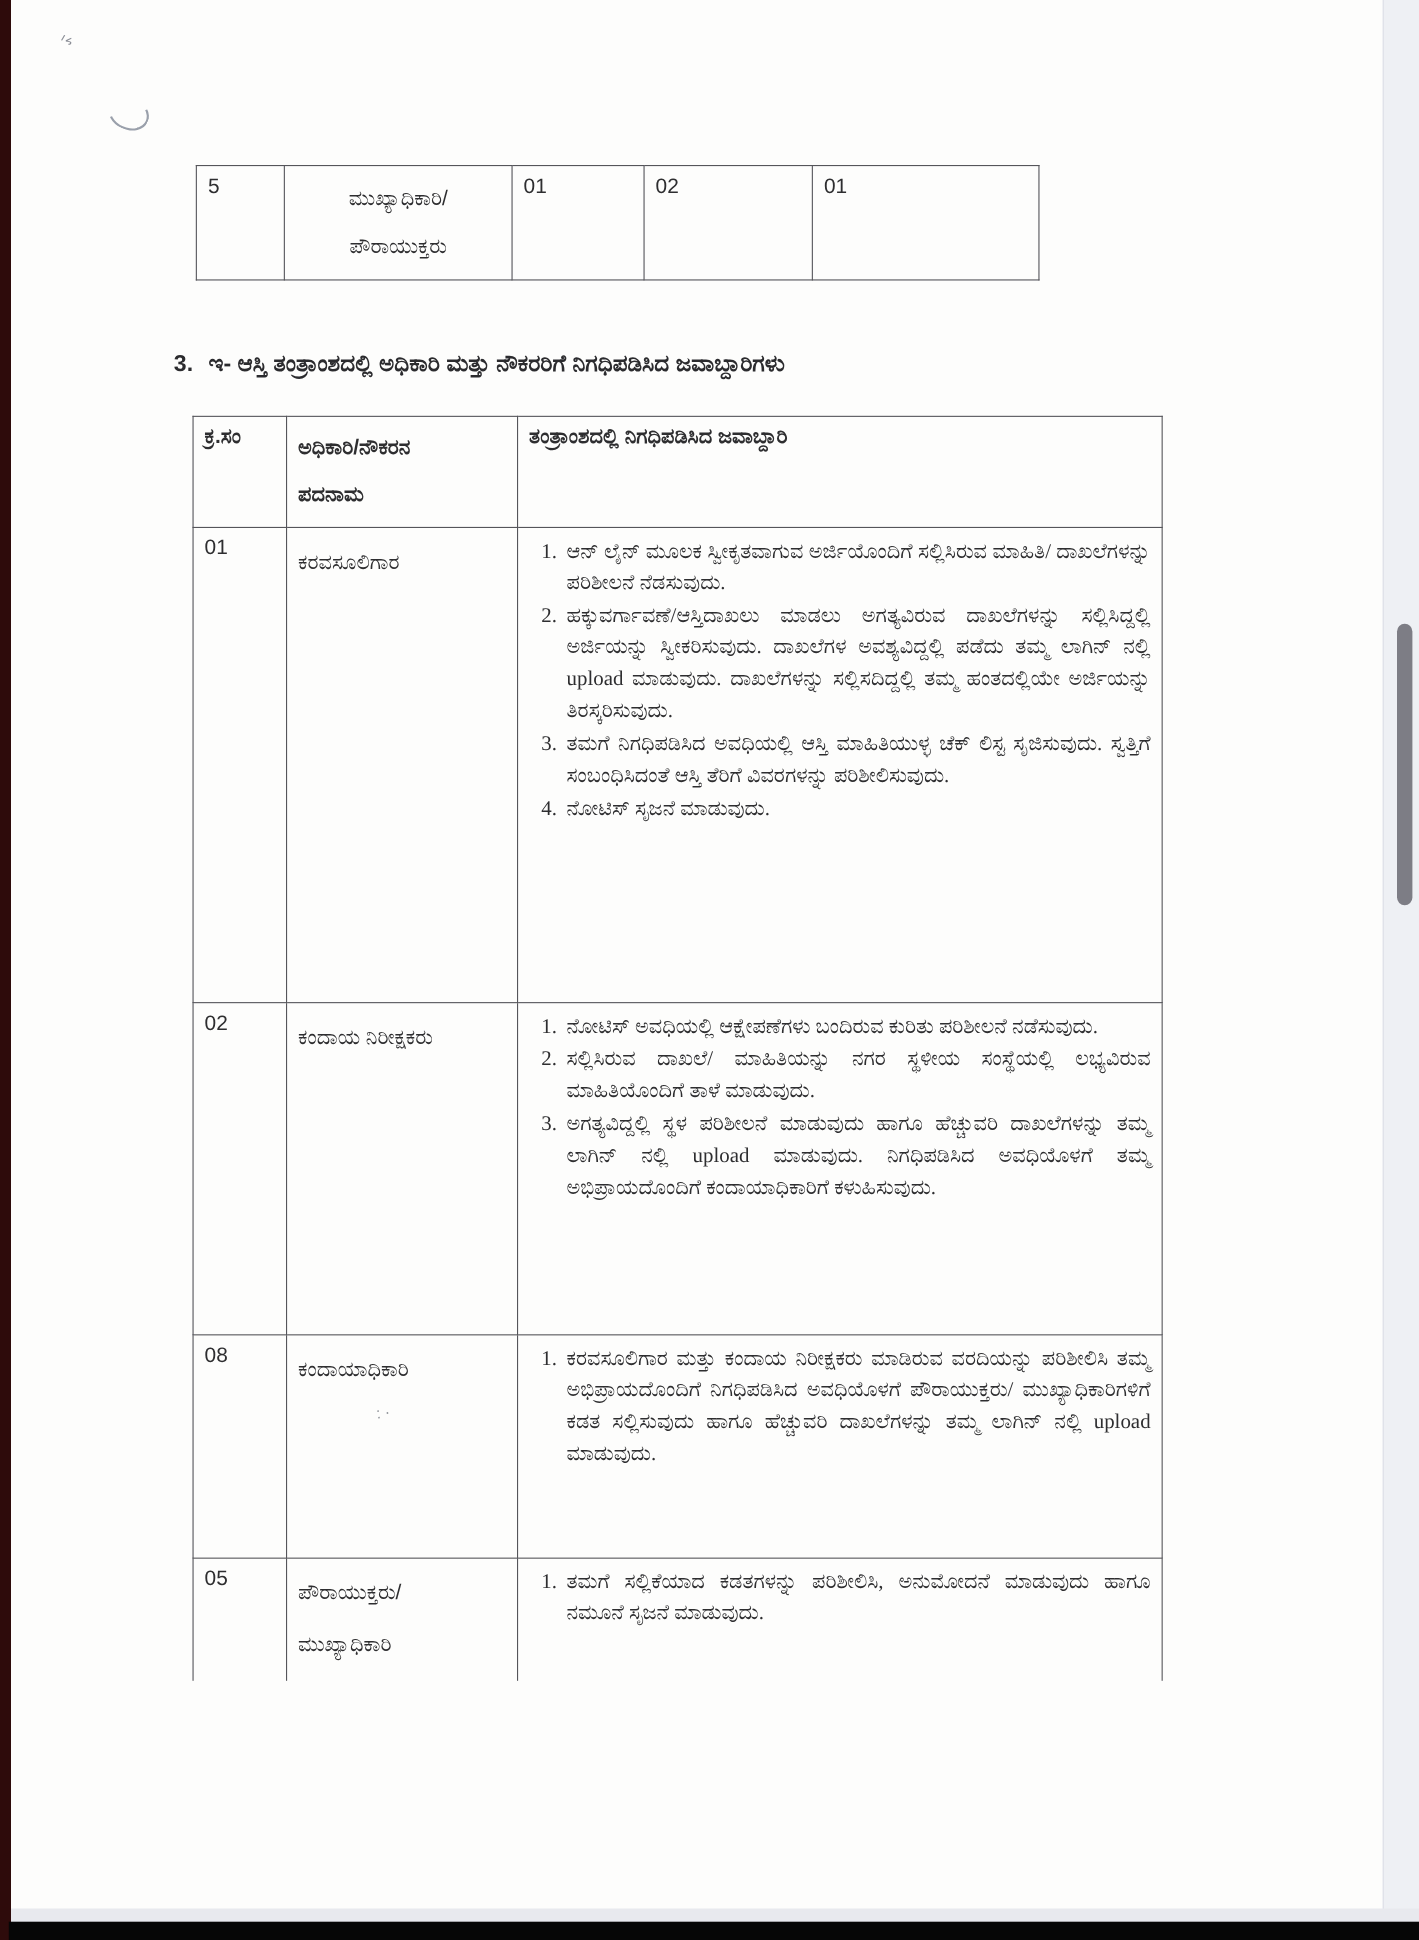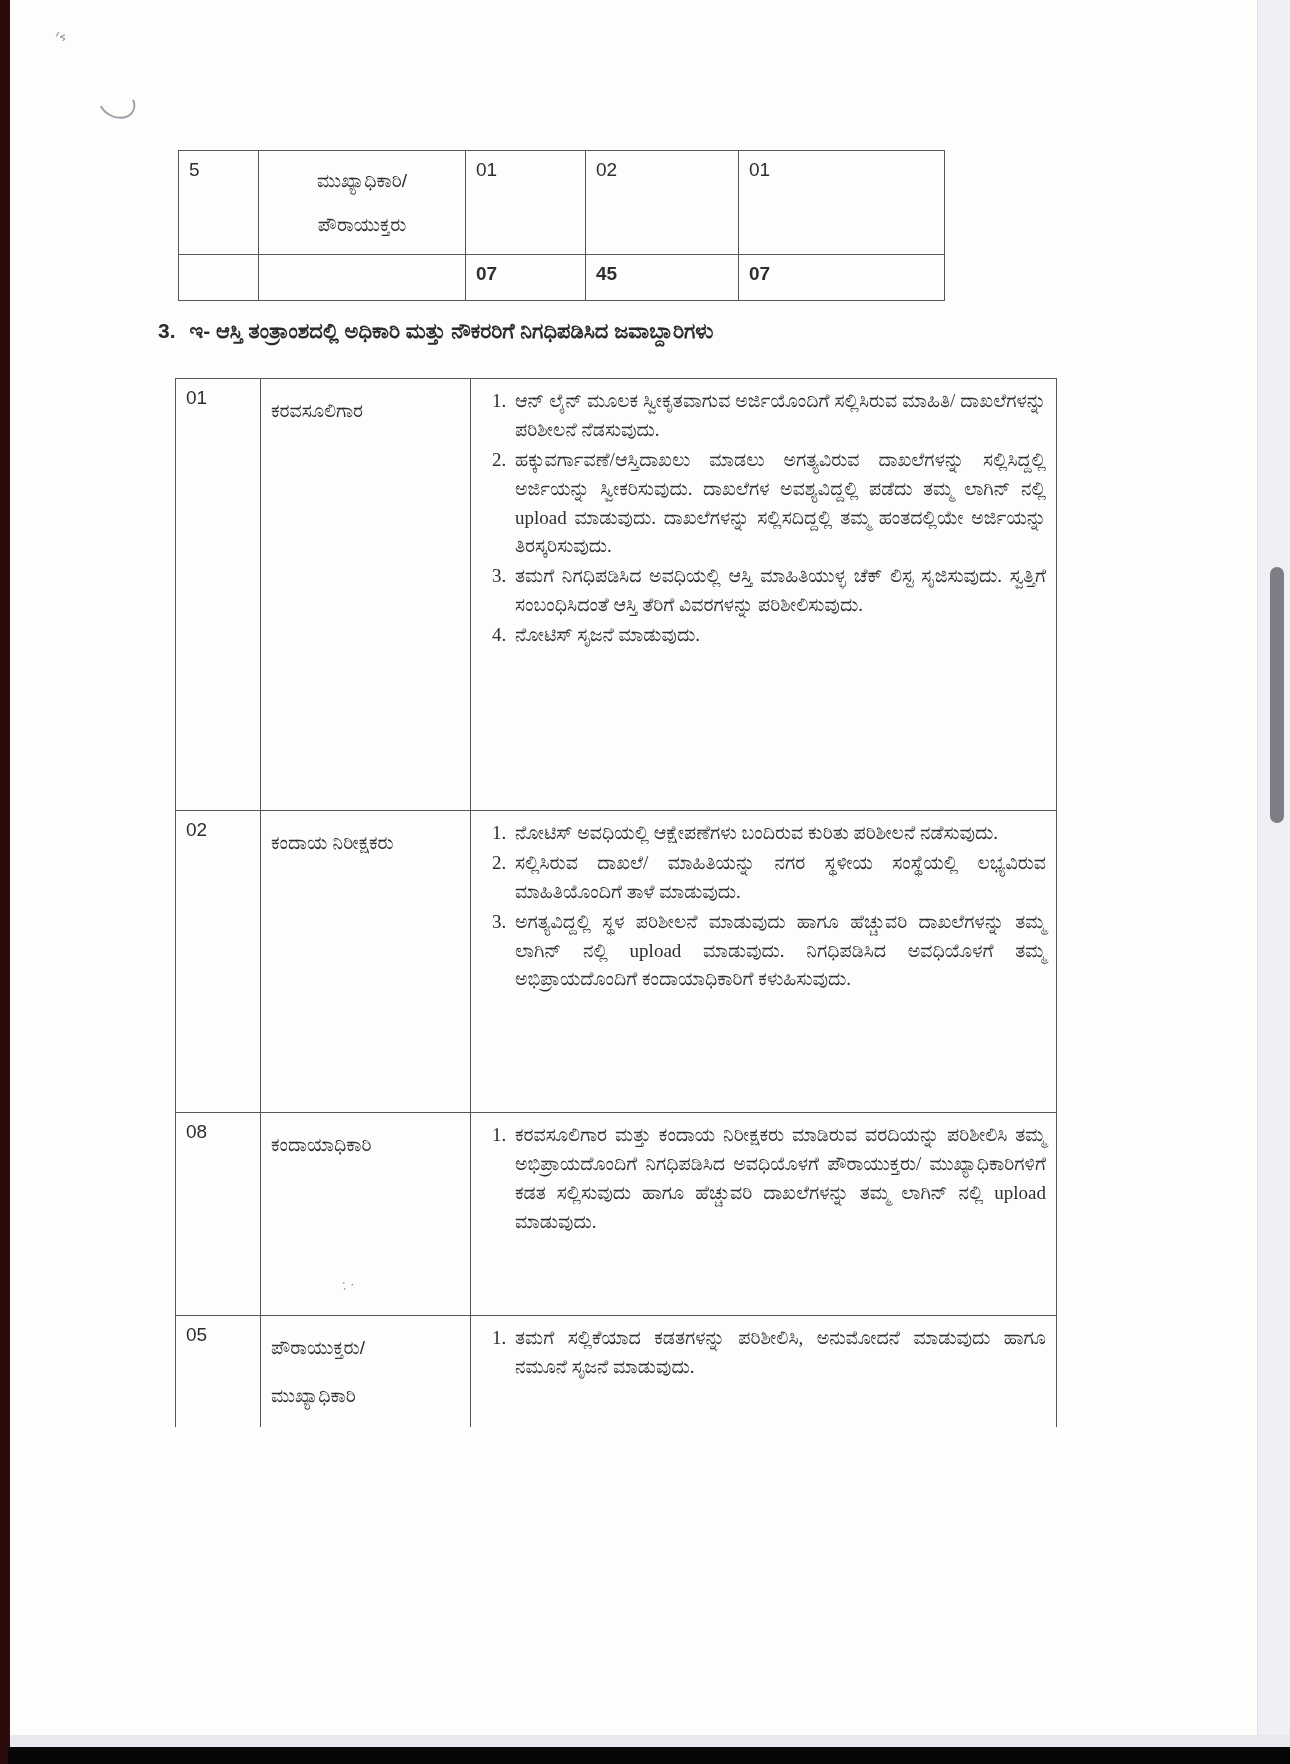--- a/index.html
+++ b/index.html
@@ -60,41 +60,40 @@
       </colgroup>
     <tbody>
         <tr style="height:86px;">
       <td>5</td>
       <td class="two-line">ಮುಖ್ಯಾಧಿಕಾರಿ/
 ಪೌರಾಯುಕ್ತರು</td>
       <td>01</td>
       <td>02</td>
       <td>01</td>
     </tr>
-    <tr class="totals" style="height:46px;">
-      <td></td>
-      <td></td>
-      <td>07</td>
-      <td>45</td>
-      <td>07</td>
-    </tr>
   </tbody>
     </table>
 
   <div class="section-head">
     <span class="num">3.</span><span>ಇ- ಆಸ್ತಿ ತಂತ್ರಾಂಶದಲ್ಲಿ ಅಧಿಕಾರಿ ಮತ್ತು ನೌಕರರಿಗೆ ನಿಗಧಿಪಡಿಸಿದ ಜವಾಬ್ದಾರಿಗಳು</span>
   </div>
 
   <table class="duties-table">
     <colgroup>
         <col class="col-sl">
         <col class="col-desig">
         <col>
       </colgroup>
     <tbody>
+        <tr class="hdr" style="height:90px;">
+      <td>ಕ್ರ.ಸಂ</td>
+      <td class="two-line">ಅಧಿಕಾರಿ/ನೌಕರನ
+ಪದನಾಮ</td>
+      <td>ತಂತ್ರಾಂಶದಲ್ಲಿ ನಿಗಧಿಪಡಿಸಿದ ಜವಾಬ್ದಾರಿ</td>
+    </tr>
 
     <tr style="height:432px;">
       <td>01</td>
       <td class="desig">ಕರವಸೂಲಿಗಾರ</td>
       <td>
         <ol>
           <li>ಆನ್ ಲೈನ್ ಮೂಲಕ ಸ್ವೀಕೃತವಾಗುವ ಅರ್ಜಿಯೊಂದಿಗೆ ಸಲ್ಲಿಸಿರುವ ಮಾಹಿತಿ/ ದಾಖಲೆಗಳನ್ನು ಪರಿಶೀಲನೆ ನೆಡಸುವುದು.</li>
           <li>ಹಕ್ಕುವರ್ಗಾವಣೆ/ಆಸ್ತಿದಾಖಲು ಮಾಡಲು ಅಗತ್ಯವಿರುವ ದಾಖಲೆಗಳನ್ನು ಸಲ್ಲಿಸಿದ್ದಲ್ಲಿ ಅರ್ಜಿಯನ್ನು ಸ್ವೀಕರಿಸುವುದು. ದಾಖಲೆಗಳ ಅವಶ್ಯವಿದ್ದಲ್ಲಿ ಪಡೆದು ತಮ್ಮ ಲಾಗಿನ್ ನಲ್ಲಿ upload ಮಾಡುವುದು. ದಾಖಲೆಗಳನ್ನು ಸಲ್ಲಿಸದಿದ್ದಲ್ಲಿ ತಮ್ಮ ಹಂತದಲ್ಲಿಯೇ ಅರ್ಜಿಯನ್ನು ತಿರಸ್ಕರಿಸುವುದು.</li>
           <li>ತಮಗೆ ನಿಗಧಿಪಡಿಸಿದ ಅವಧಿಯಲ್ಲಿ ಆಸ್ತಿ ಮಾಹಿತಿಯುಳ್ಳ ಚೆಕ್ ಲಿಸ್ಟ ಸೃಜಿಸುವುದು. ಸ್ವತ್ತಿಗೆ ಸಂಬಂಧಿಸಿದಂತೆ ಆಸ್ತಿ ತೆರಿಗೆ ವಿವರಗಳನ್ನು ಪರಿಶೀಲಿಸುವುದು.</li>
           <li>ನೋಟಿಸ್ ಸೃಜನೆ ಮಾಡುವುದು.</li>

